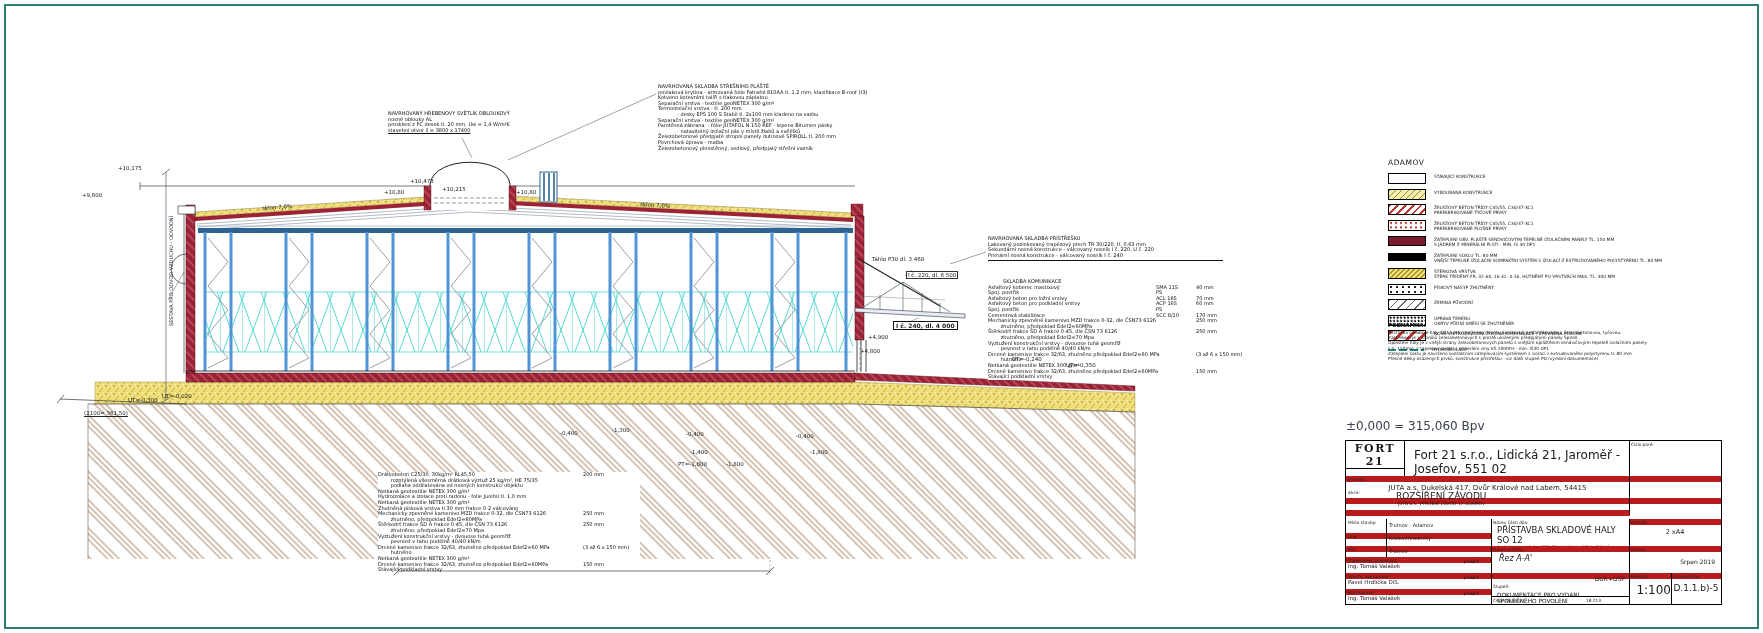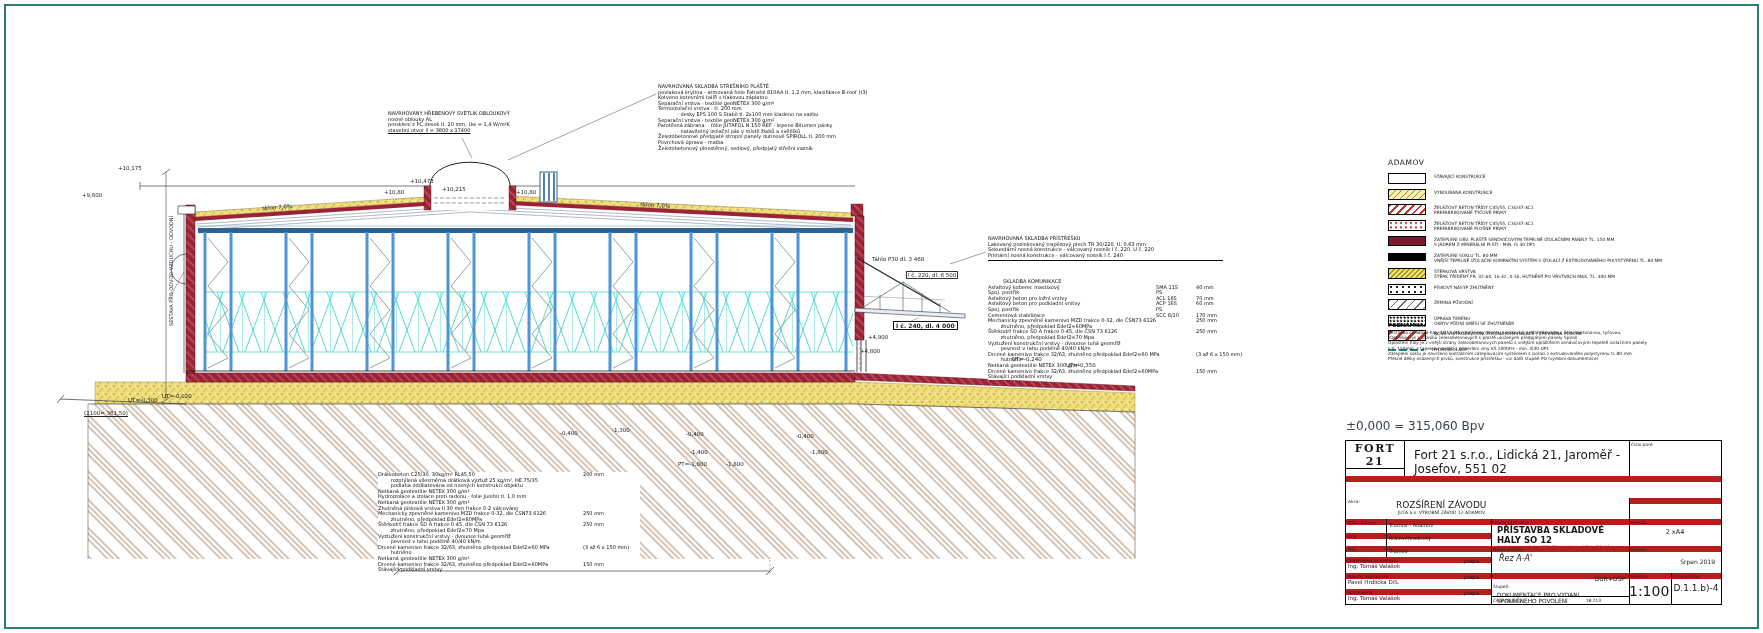--- a/index.html
+++ b/index.html
@@ -56,21 +56,21 @@
   .poznamka .ttl{font-size:5.5px;font-weight:bold;margin-bottom:2px;}
   .poznamka .ln{font-size:4.3px;line-height:5.2px;white-space:pre;}
 
   
   .elevref{position:absolute;left:1346px;top:419px;font-size:12px;color:#3a4150;}
 
   
   .tb{position:absolute;left:1345px;top:440px;width:375px;height:163px;border:1.5px solid #000;background:#fff;}
   .cell{position:absolute;border-right:1px solid #000;border-bottom:6px solid #b91c1c;overflow:hidden;}
   .cl{font-size:4.3px;color:#222;padding:1px 0 0 2px;}
-  .tb .big{font-size:8.5px;font-weight:bold;}
+  .tb .big{font-size:8.5px;}
   .logo-txt{font-size:11px;font-weight:bold;letter-spacing:1.5px;font-family:"DejaVu Serif","Liberation Serif",serif;
             border-bottom:1px solid #000;display:inline-block;padding:1px 2px 0 2px;}
   .sig{font-size:5.5px;padding-left:2px;}
   .podpis{position:absolute;right:12px;top:2px;font-size:4.5px;}
 </style>
 </head>
 <body>
 
 <div class="sheet">
   <div class="frame"></div>
@@ -432,23 +432,27 @@
 
     </div>
     <div class="cell" style="left:58px;top:0;width:225px;height:35px;">
       <div style="font-size:12px;padding:7px 0 0 10px;">Fort 21 s.r.o., Lidická 21, Jaroměř - Josefov, 551 02</div>
       <div style="font-size:4.2px;padding:2px 0 0 10px;">Tel., fax: 491 615 193, E-mail: fort21@fort21.cz, info@fort21.cz</div>
     </div>
     <div class="cell" style="left:283px;top:0;width:92px;height:35px;border-right:none;">
       <div class="cl">Číslo paré:</div>
     </div>
 
+    <div class="cell" style="left:0;top:35px;width:283px;height:22px;">
+      <div class="cl">Investor:</div>
+      <div style="font-size:7px;text-align:center;padding-top:2px;">JUTA a.s. Dukelská 417, Dvůr Králové nad Labem, 54415</div>
+    </div>
     <div class="cell" style="left:283px;top:35px;width:92px;height:22px;border-right:none;"></div>
 
-    <div class="cell" style="left:0;top:57px;width:283px;height:21px;">
+    <div class="cell" style="left:0;top:48px;width:283px;height:21px;">
       <div class="cl">Akce:</div>
       <div style="font-size:9px;padding-left:50px;margin-top:-4px;">ROZŠÍŘENÍ ZÁVODU</div>
       <div style="font-size:4.5px;padding-left:52px;">JUTA a.s. VÝROBNÍ ZÁVOD 12 ADAMOV</div>
     </div>
     <div class="cell" style="left:283px;top:57px;width:92px;height:21px;border-right:none;"></div>
 
     <div class="cell" style="left:0;top:78px;width:40px;height:14px;">
       <div class="cl">Místo stavby:</div>
     </div>
     <div class="cell" style="left:40px;top:78px;width:105px;height:14px;">
@@ -507,20 +511,20 @@
       <div style="font-size:5.8px;padding-left:6px;">DOKUMENTACE PRO VYDÁNÍ</div>
       <div style="font-size:5.8px;padding-left:6px;">SPOLEČNÉHO POVOLENÍ</div>
       <div style="position:absolute;left:0;right:0;bottom:0;border-top:1px solid #000;font-size:4.3px;padding:1px 2px;">
         <span>Číslo zakázky:</span>
         <span style="position:absolute;right:28px;">18 213</span>
       </div>
     </div>
 
     <div class="cell" style="left:283px;top:132px;width:42px;height:31px;border-bottom:none;">
       <div class="cl">Měřítko:</div>
-      <div style="font-size:14px;text-align:left;padding-top:4px;">1:100</div>
+      <div style="font-size:12px;text-align:right;padding-top:4px;">1:100</div>
     </div>
     <div class="cell" style="left:325px;top:132px;width:50px;height:31px;border-right:none;border-bottom:none;">
       <div class="cl">Číslo přílohy:</div>
-      <div style="font-size:9px;text-align:center;padding-top:4px;">D.1.1.b)-4</div>
+      <div style="font-size:9px;text-align:center;padding-top:4px;">D.1.1.b)-5</div>
     </div>
   </div>
 </div>
 
 </body></html>

